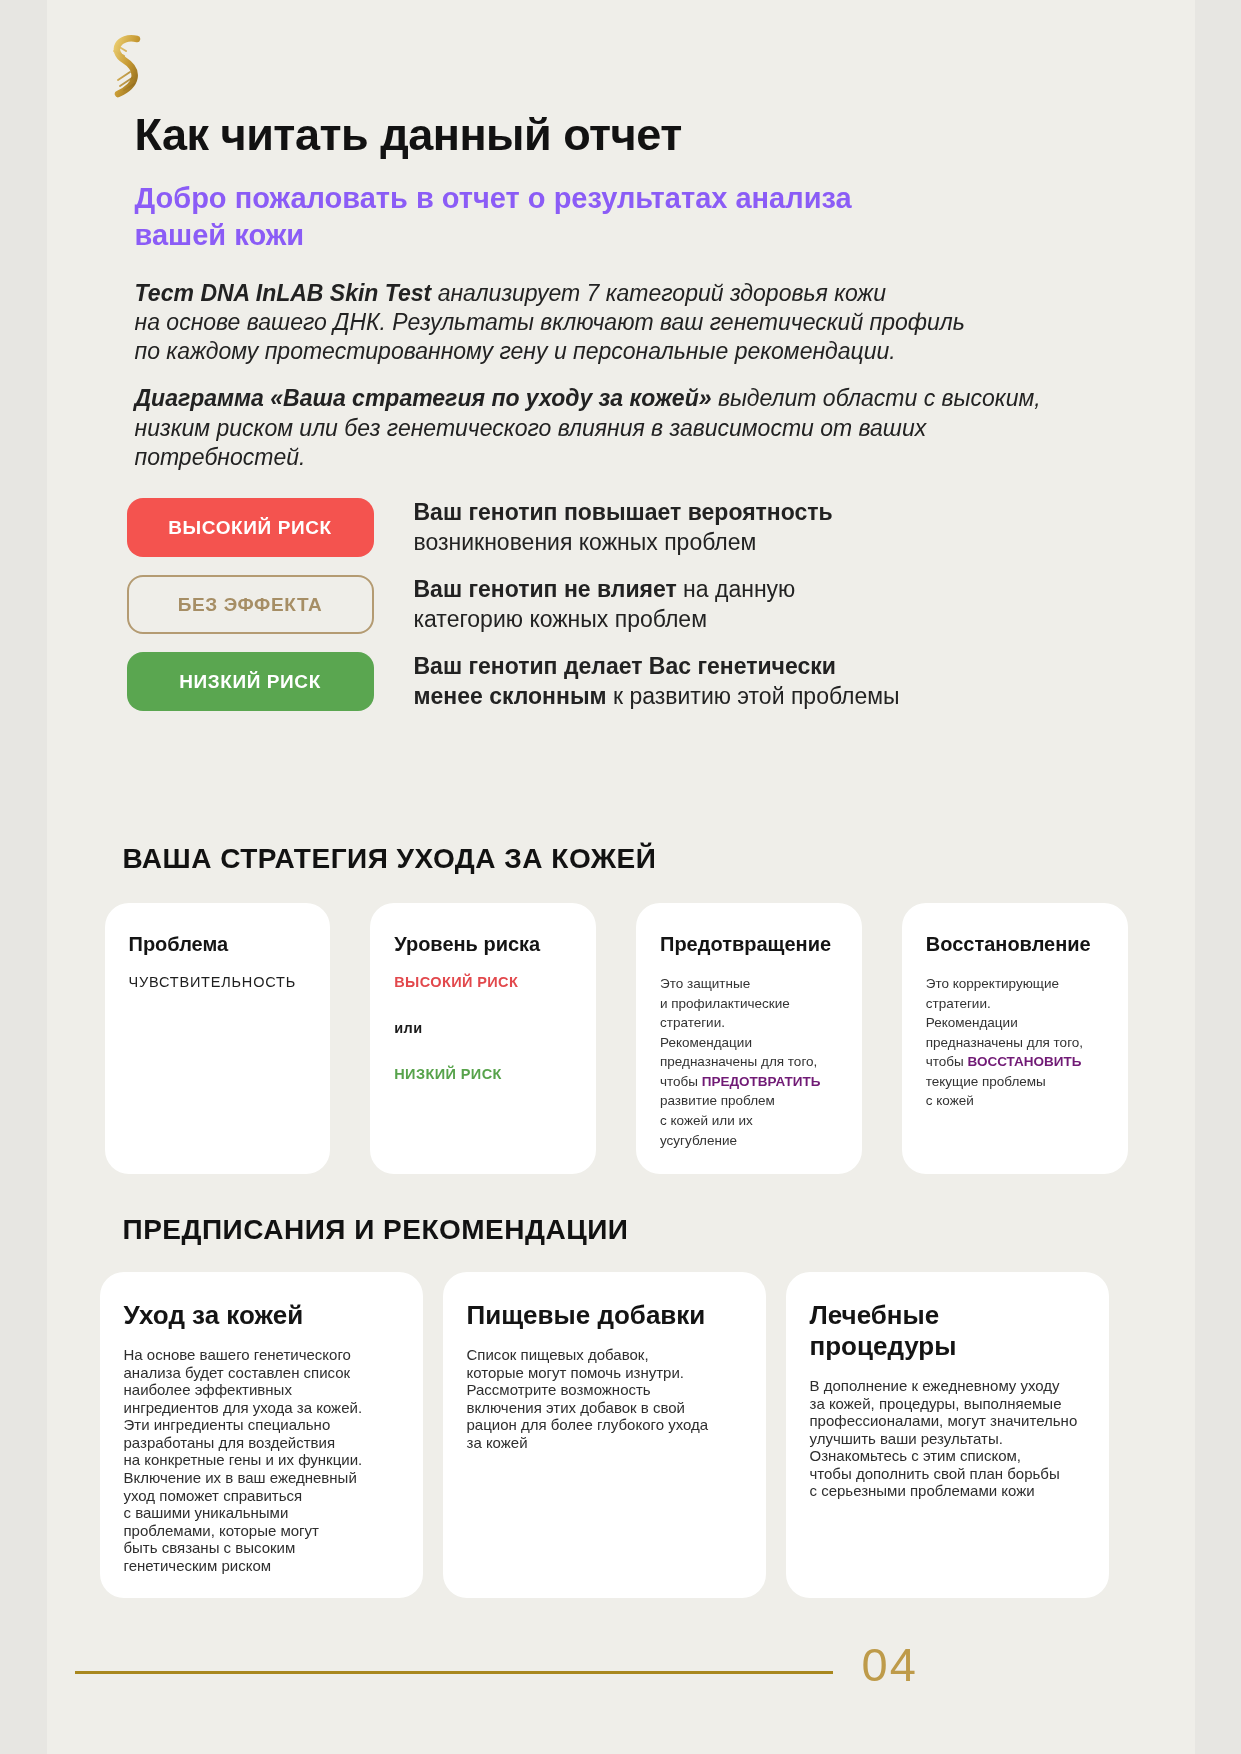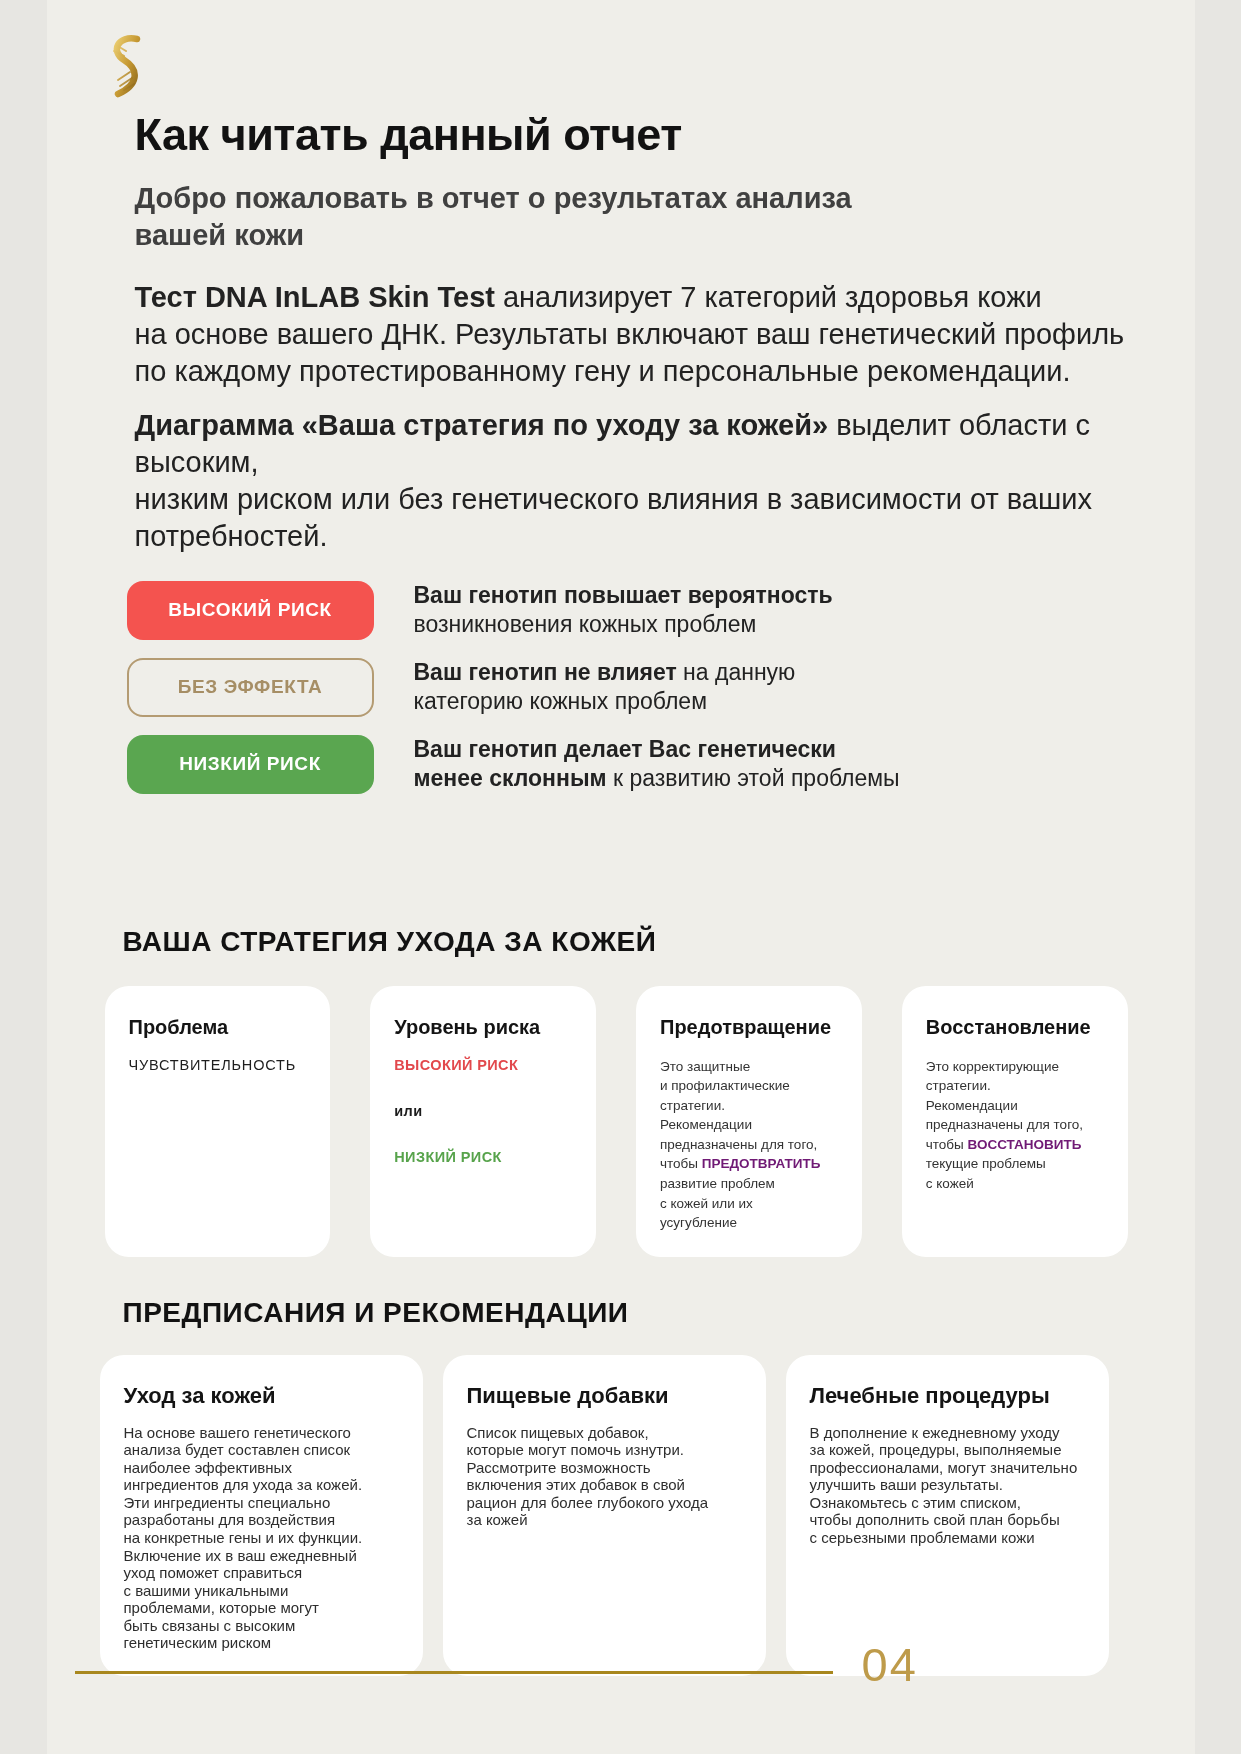--- a/index.html
+++ b/index.html
@@ -16,26 +16,26 @@
   }
   .logo { margin:34px 0 0 46px; display:block; }
   h1.title {
     margin:12px 0 0 78px;
     font-size:45px; line-height:1.1; font-weight:800;
     letter-spacing:-0.5px; color:#121212;
   }
   h2.subtitle {
     margin:20px 0 0 78px;
     font-size:29px; line-height:1.3; font-weight:700;
-    color:#404040; white-space:pre-line;
+    color:#8b5cf6; white-space:pre-line;
   }
   .intro { margin:24px 0 0 78px; }
   .intro p {
-    font-size:29px; line-height:1.27; margin-bottom:18px;
-    white-space:pre-line; color:#222;
+    font-size:23px; line-height:1.27; margin-bottom:18px;
+    white-space:pre-line; color:#222;font-style:italic;
   }
   .b { font-weight:700; }
   .legend { margin:26px 0 0 70px; }
   .legend-row { display:flex; align-items:center; margin-bottom:18px; }
   .badge {
     width:247px; height:59px; flex:0 0 247px;
     border-radius:16px;
     display:flex; align-items:center; justify-content:center;
     font-size:19px; font-weight:800; letter-spacing:0.6px;
   }
@@ -60,21 +60,21 @@
     margin:26px 86px 0 43px;
     grid-template-columns:repeat(3,1fr); gap:20px;
   }
   .card {
     background:#fff; border-radius:24px;
     padding:30px 24px 24px 24px;
   }
   .grid-4 .card { min-height:266px; }
   .grid-3 .card { min-height:315px; padding-top:28px; }
   .card-title { font-size:20px; font-weight:800; color:#141414; margin-bottom:18px; }
-  .grid-3 .card-title { font-size:22px; margin-bottom:15px; }
+  .grid-3 .card-title { font-size:26px; margin-bottom:15px; }
   .problem-value { font-size:14.5px; letter-spacing:0.8px; color:#1e1e1e; }
   .risk-line { font-size:14.5px; font-weight:700; letter-spacing:0.4px; }
   .risk-high { color:#E2484C; margin-bottom:30px; }
   .risk-or { color:#1c1c1c; margin-bottom:30px; }
   .risk-low { color:#57A34B; }
   .card-body {
     font-size:13.5px; line-height:1.45; color:#333;
     white-space:pre-line;
   }
   .grid-3 .card-body { font-size:15px; line-height:1.17; color:#2e2e2e; }

